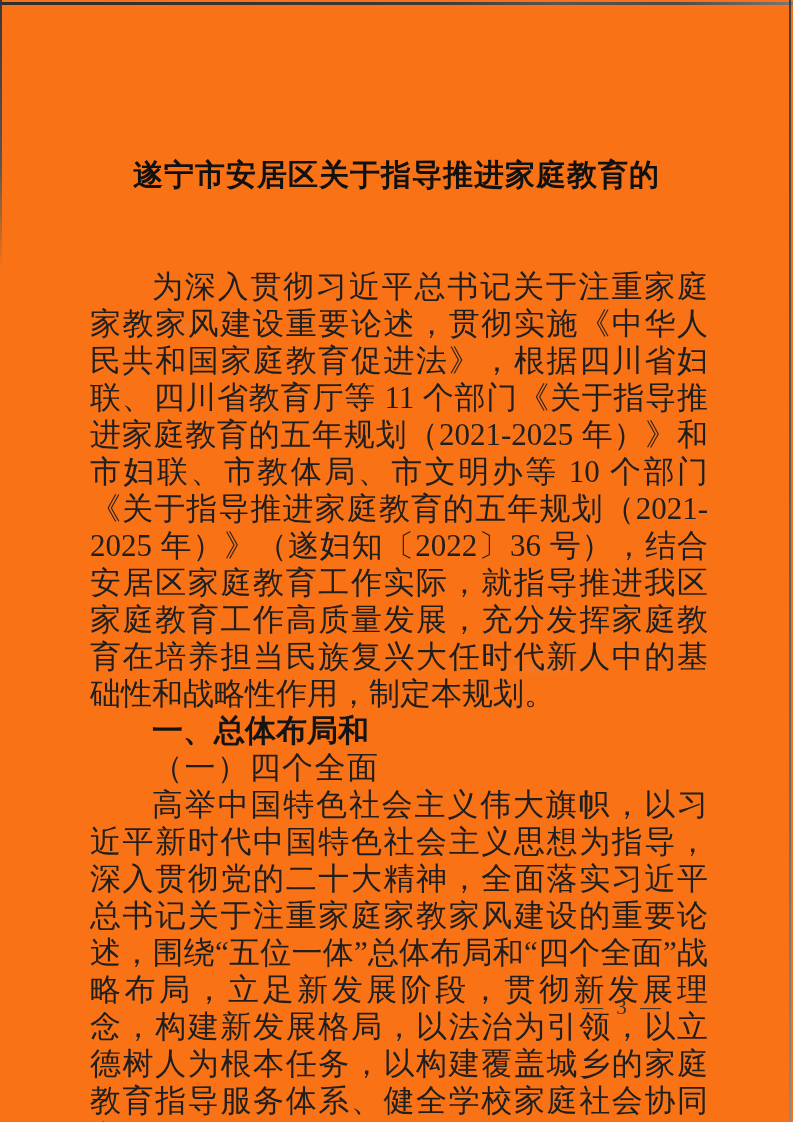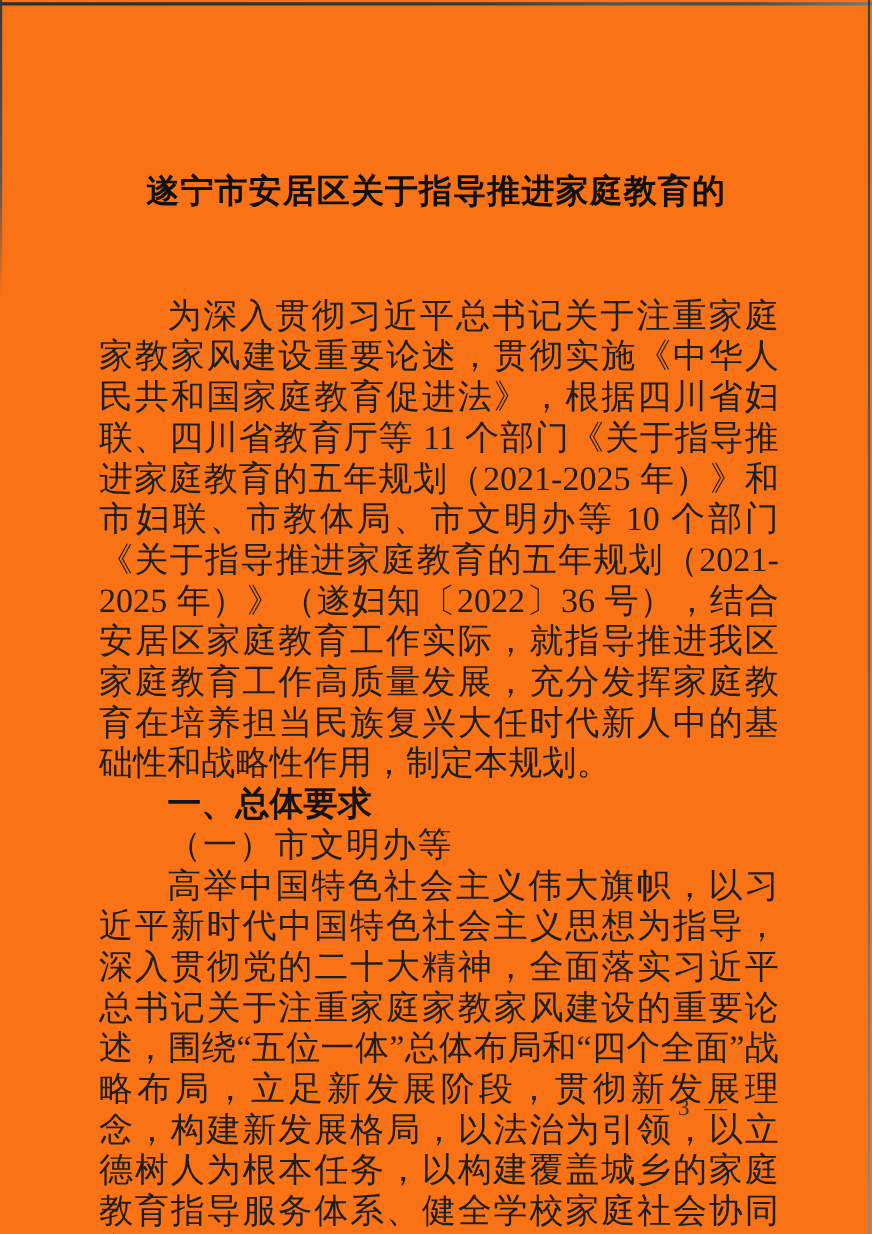--- a/index.html
+++ b/index.html
@@ -102,20 +102,20 @@
   <div class="scan-edge-left"></div>
   <div class="scan-artifact artifact-1"></div>
   <div class="scan-artifact artifact-2"></div>
 
   <div class="doc-title">
     <div>遂宁市安居区关于指导推进家庭教育的</div>
   </div>
 
   <div class="doc-body">
     <p>为深入贯彻习近平总书记关于注重家庭家教家风建设重要论述，贯彻实施《中华人民共和国家庭教育促进法》，根据四川省妇联、四川省教育厅等 11 个部门《关于指导推进家庭教育的五年规划（2021-2025 年）》和市妇联、市教体局、市文明办等 10 个部门《关于指导推进家庭教育的五年规划（2021-2025 年）》（遂妇知〔2022〕36 号），结合安居区家庭教育工作实际，就指导推进我区家庭教育工作高质量发展，充分发挥家庭教育在培养担当民族复兴大任时代新人中的基础性和战略性作用，制定本规划。</p>
-    <p class="heading-bold">一、总体要求</p>
-    <p class="heading-kai">（一）市文明办等</p>
+    <p class="heading-bold">一、总体布局和</p>
+    <p class="heading-kai">（一）四个全面</p>
     <p>高举中国特色社会主义伟大旗帜，以习近平新时代中国特色社会主义思想为指导，深入贯彻党的二十大精神，全面落实习近平总书记关于注重家庭家教家风建设的重要论述，围绕“五位一体”总体布局和“四个全面”战略布局，立足新发展阶段，贯彻新发展理念，构建新发展格局，以法治为引领，以立德树人为根本任务，以构建覆盖城乡的家庭教育指导服务体系、健全学校家庭社会协同育人机制、促进儿童健康成长为根本目标，进一步提升家庭教育公共服务供给水平，增强指导服务覆盖面、精准度和实效</p>
   </div>
 
   <div class="page-number">— 3 —</div>
 
 </div>
 
 </body></html>

